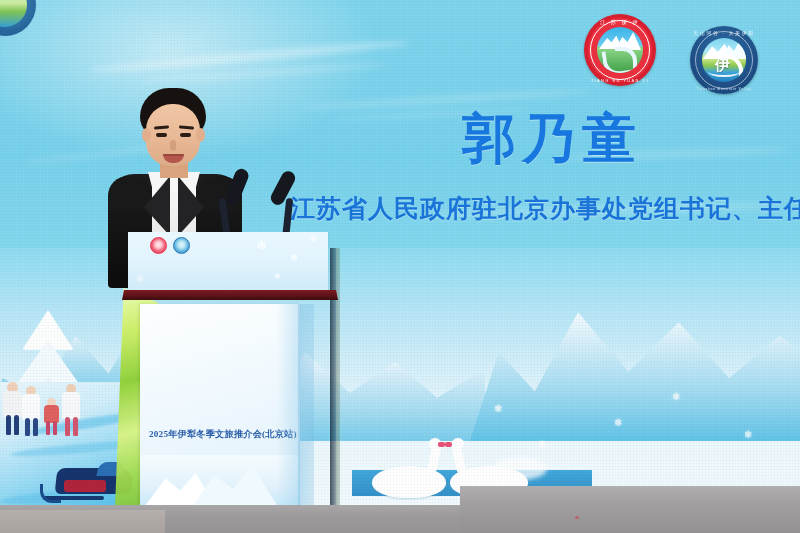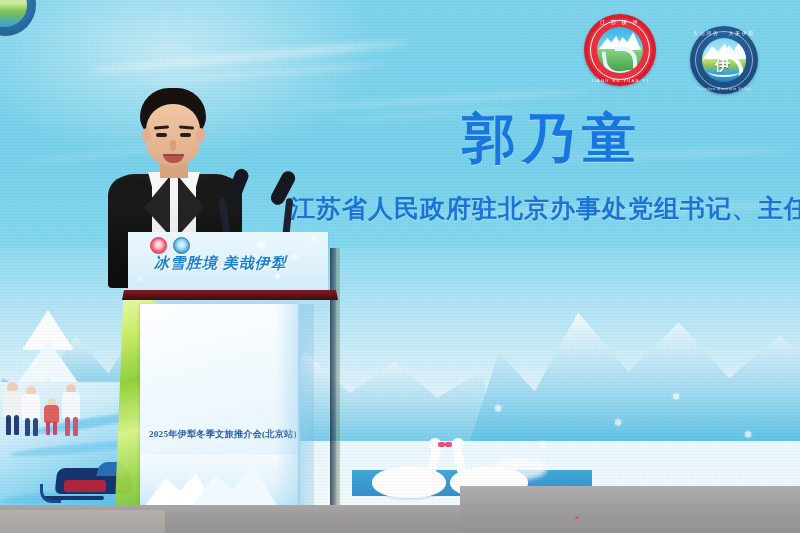--- a/index.html
+++ b/index.html
@@ -469,21 +469,20 @@
 
   <div class="podium">
     <div class="podium-glow"></div>
     <div class="podium-glow2"></div>
 
     <div class="podium-top">
       <div class="banner-logos">
         <div class="mini-logo mini-red"></div>
         <div class="mini-logo mini-blue"></div>
       </div>
-      <div class="banner-title">冰雪胜境 美哉伊犁</div>
       <div class="banner-flakes">
         <span class="bflake" style="left:128px;top:6px;font-size:13px;">❄</span>
         <span class="bflake" style="left:162px;top:20px;font-size:10px;">❄</span>
         <span class="bflake" style="left:182px;top:2px;font-size:9px;">❄</span>
         <span class="bflake" style="left:146px;top:40px;font-size:8px;">❄</span>
         <span class="bflake" style="left:8px;top:42px;font-size:9px;opacity:.7;">❄</span>
       </div>
     </div>
     <div class="podium-top-edge"></div>
 

